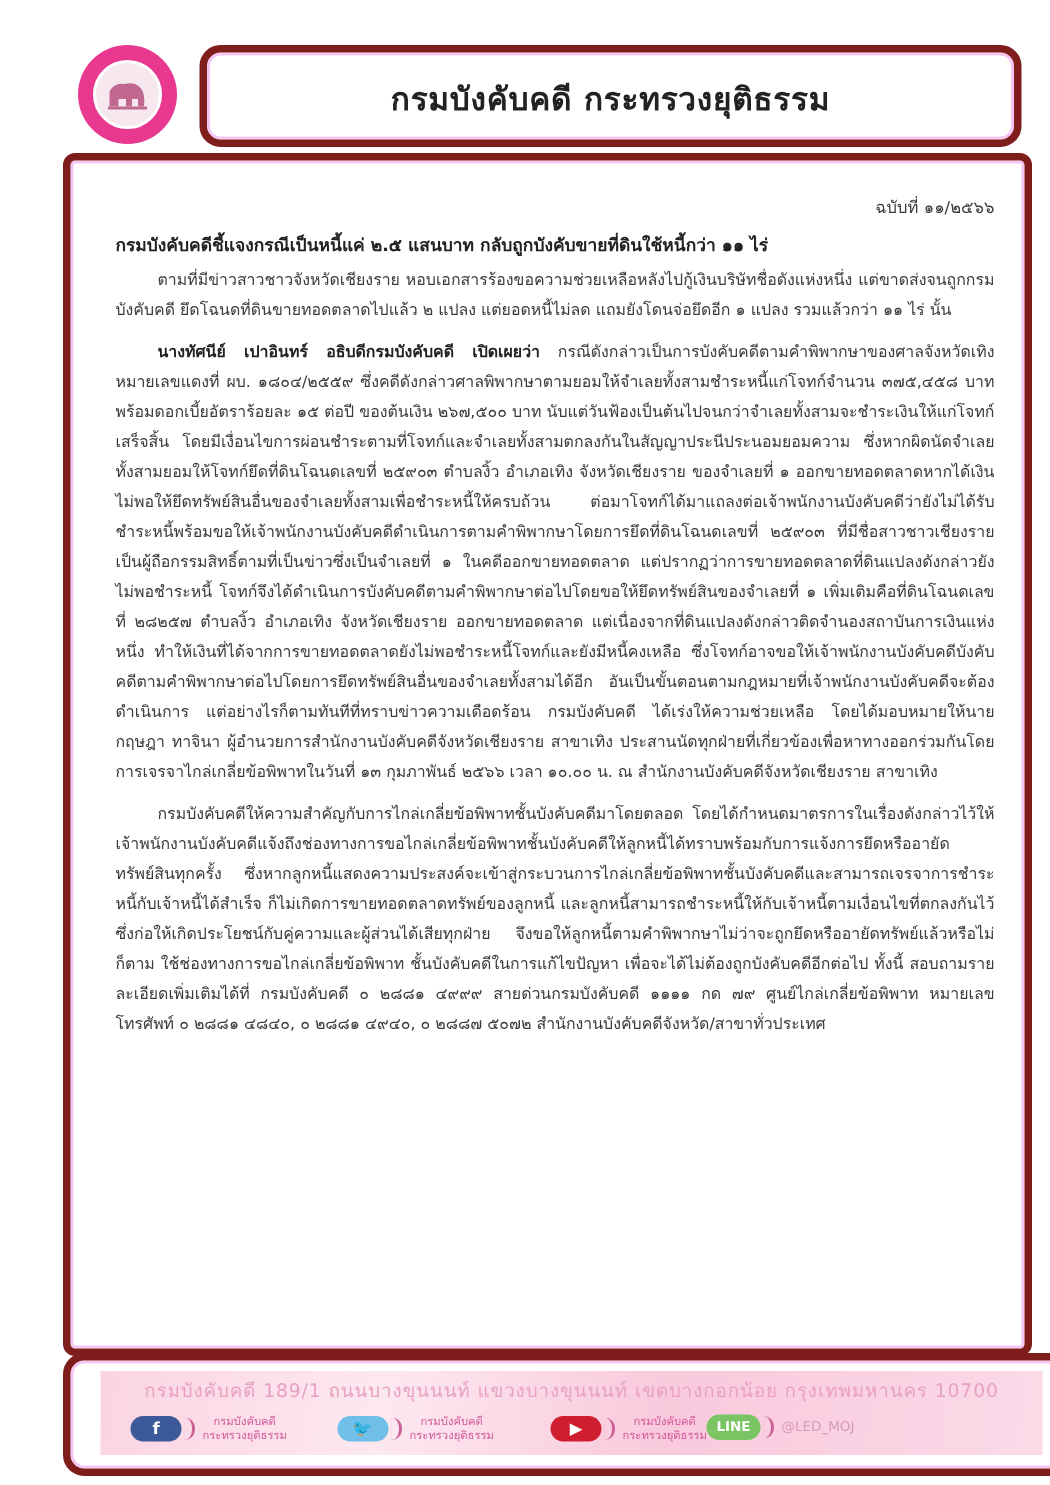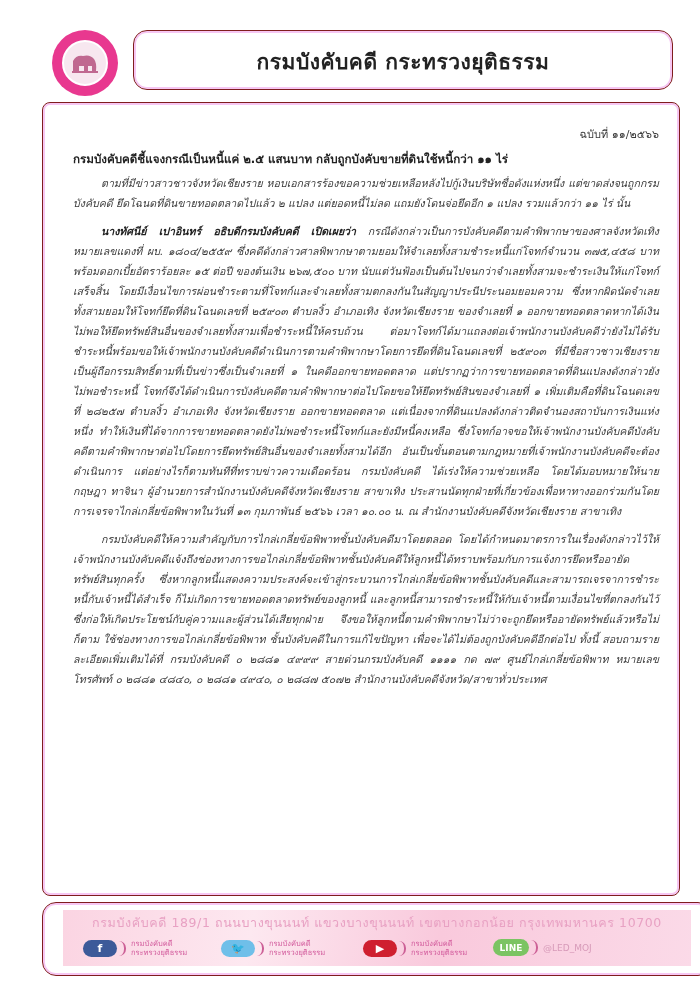--- a/index.html
+++ b/index.html
@@ -5,50 +5,50 @@
   html, body { margin: 0; padding: 0; background: #ffffff; }
   body { width: 700px; height: 990px; position: relative; overflow: hidden;
          font-family: "DejaVu Sans", "Liberation Sans", sans-serif; color: #333; }
 
   .logo { position: absolute; left: 52px; top: 30px; width: 66px; height: 66px; border-radius: 50%;
           background: #e8388f; display: flex; align-items: center; justify-content: center; }
   .logo-inner { width: 42px; height: 42px; border-radius: 50%; background: #f7e7ef;
                 border: 2px solid #fff; display: flex; align-items: center; justify-content: center; }
   .logo-inner svg { width: 30px; height: 24px; }
 
-  .pinkbox { position: absolute; border: 1px solid #7f1d1d; border-radius: 14px;
+  .pinkbox { position: absolute; border: 5px solid #7f1d1d; border-radius: 14px;
              box-shadow: inset 0 0 0 2px #f6c6f3; background: #fff; }
 
   .header-box { left: 133px; top: 30px; width: 538px; height: 58px; }
   .header-title { position: absolute; left: 0; right: 0; top: 14px; text-align: center;
                   font-family: "DejaVu Serif", "Liberation Serif", serif; font-weight: bold;
                   font-size: 21px; color: #222; letter-spacing: 0.5px; }
 
   .main-box { left: 42px; top: 102px; width: 636px; height: 792px; border-radius: 8px; }
   .doc { position: absolute; left: 30px; right: 20px; top: 22px; font-size: 10.6px; line-height: 20px; color: #3a3a3a; }
   .doc-number { text-align: right; font-size: 11px; margin-bottom: 4px; }
   .doc-headline { text-align: left; font-weight: bold; font-size: 11.6px; color: #222; margin-bottom: 4px; }
-  .para { text-align: justify; text-indent: 28px; margin: 0 0 8px 0; font-style: italic; }
+  .para { text-align: justify; text-indent: 28px; margin: 0 0 8px 0; }
   .para b { color: #222; }
 
   .footer-box { left: 42px; top: 902px; width: 636px; height: 72px; border-radius: 14px; padding-left: 32px; }
   .footer-banner { position: absolute; left: 20px; right: 20px; top: 7px; height: 56px;
                    background: linear-gradient(100deg, #fbd4e2 0%, #fde8f0 30%, #f9c9dc 60%, #fbdae8 100%); }
   .footer-address { position: absolute; left: 0; right: 0; top: 3px; text-align: center;
                     font-size: 12.5px; color: #e8a1c3; letter-spacing: 0.6px; }
   .social { position: absolute; top: 29px; display: flex; align-items: center; gap: 5px; }
   .social .pill { width: 34px; height: 17px; border-radius: 9px; display: flex; align-items: center; justify-content: center;
                   color: #fff; font-size: 11px; font-weight: bold; }
   .social .arc { width: 5px; height: 15px; border-right: 2px solid #cc5f96; border-radius: 0 8px 8px 0; margin-left: -3px; }
-  .social .label { font-size: 7.5px; line-height: 9px; color: #d1579a; }
+  .social .label { font-size: 7.5px; line-height: 9px; color: #d1579a; text-align: center; }
   .social .line-handle { font-size: 9px; color: #d79ab9; }
   .fb { left: 20px; } .fb .pill { background: #3c5a99; }
   .tw { left: 158px; } .tw .pill { background: #6fbfe9; }
   .yt { left: 300px; } .yt .pill { background: #cf1f2f; }
-  .ln { left: 430px; } .ln .pill { background: #7bc463; width: 36px; font-size: 9px; }
+  .ln { left: 404px; } .ln .pill { background: #7bc463; width: 36px; font-size: 9px; }
 </style>
 </head>
 <body>
 
 <div class="logo">
   <div class="logo-inner">
     <svg viewBox="0 0 30 24">
         <path d="M3 20 L3 10 Q6 4 13 5 Q20 3 24 8 Q27 12 26 20 L22 20 L22 15 L18 15 L18 20 L14 20 L14 15 L9 15 L9 20 Z" fill="#c06890"></path>
         <rect x="2" y="20" width="26" height="2" fill="#c06890"></rect>
       </svg>

